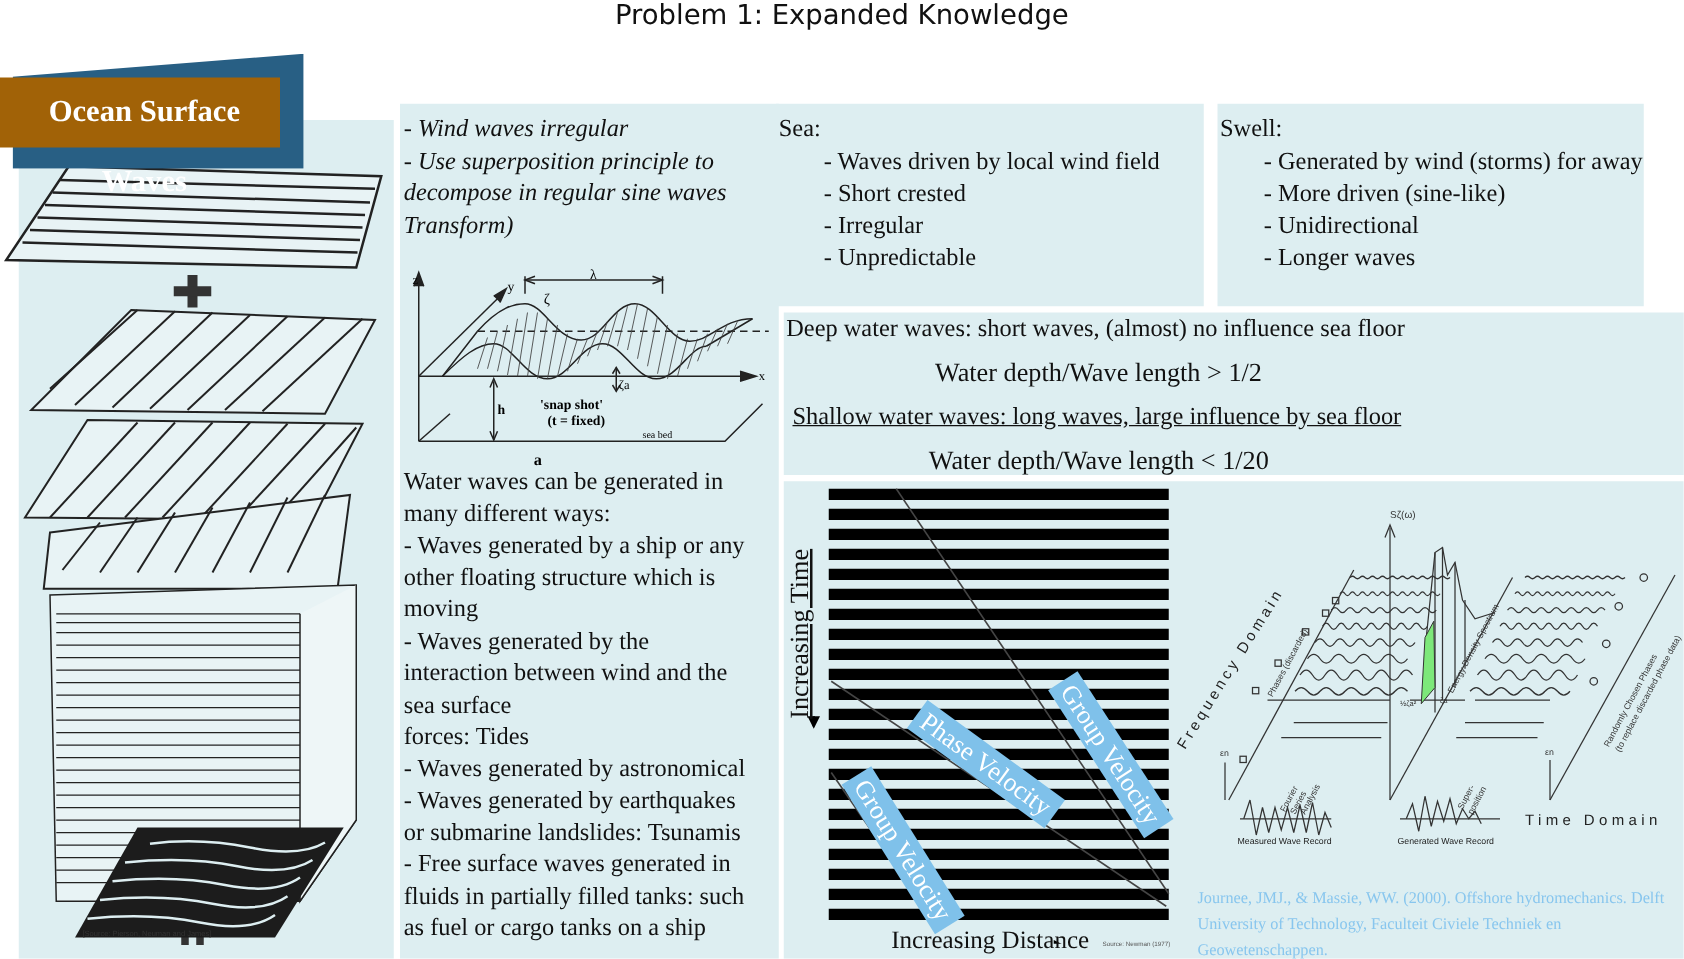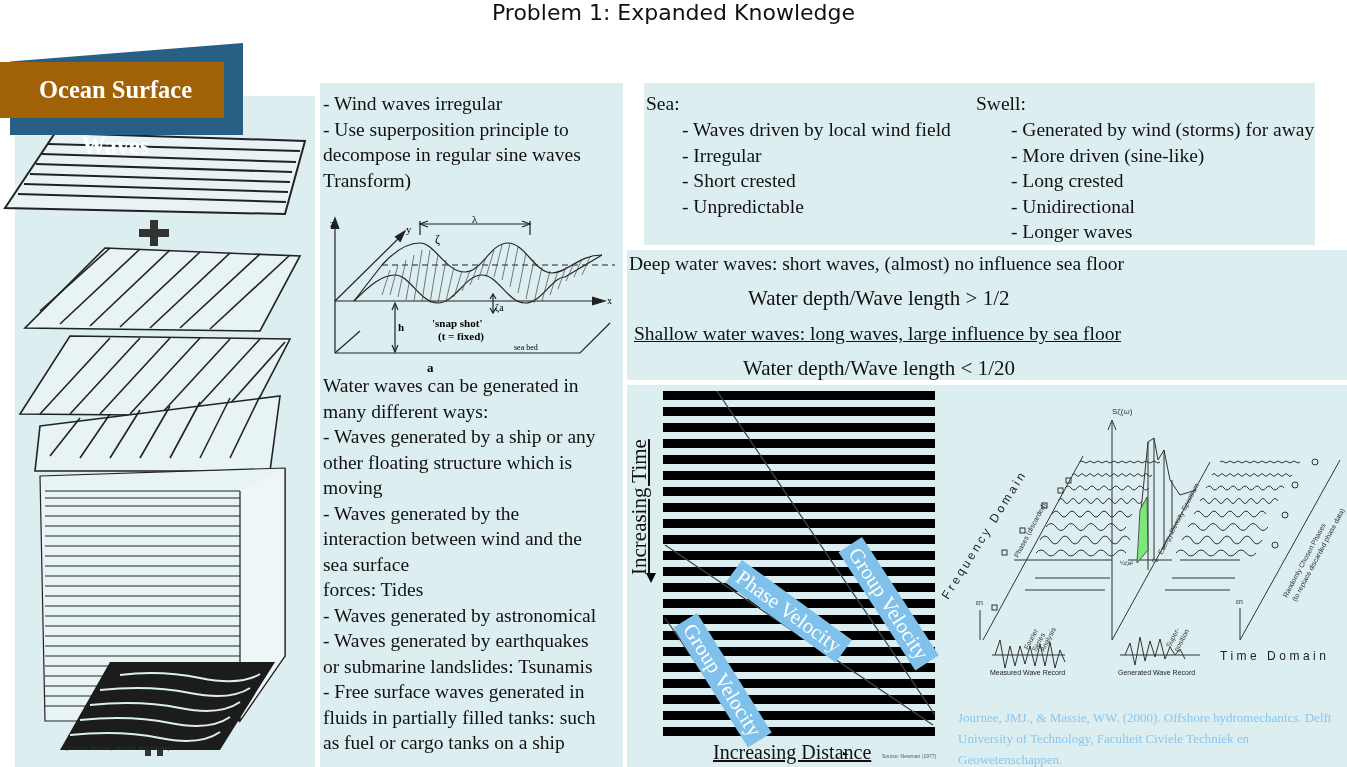--- a/index.html
+++ b/index.html
@@ -128,21 +128,21 @@
       <path d="M80,60 Q130,55 170,63 T230,57"></path>
     <path d="M70,75 Q120,70 160,78 T220,72"></path>
   </g>
 </svg>
 <div class="abs small-sans" style="left:66px; top:745px; font-size:6px; color:#333;">[Source: Pierson, Neuman and James]</div>
 
 <div class="banner-back"></div>
 <div class="banner">Ocean Surface Waves</div>
 
 <div class="panel" style="left:320px; top:83px; width:303px; height:684px;">
-  <div class="txt" style="position:absolute; left:3px; top:8px; width:300px;">
+  <div class="txt" style="position:absolute; left:3px; top:8px; width:300px;font-style:italic;">
     <div>- Wind waves irregular</div>
     <div>- Use superposition principle to</div>
     <div>decompose in regular sine waves</div>
     <div>Transform)</div>
   </div>
 
   <svg width="303" height="160" viewBox="0 0 303 160" style="position:absolute;left:0;top:132px">
     <g stroke="#222" stroke-width="1.2" fill="none">
       <path d="M15,138 L15,5"></path>
         <path d="M11,14 L15,3 L19,14" fill="#222"></path>
@@ -192,36 +192,35 @@
     <div>forces: Tides</div>
     <div>- Waves generated by astronomical</div>
     <div>- Waves generated by earthquakes</div>
     <div>or submarine landslides: Tsunamis</div>
     <div>- Free surface waves generated in</div>
     <div>fluids in partially filled tanks: such</div>
     <div>as fuel or cargo tanks on a ship</div>
   </div>
 </div>
 
-<div class="panel txt" style="left:644px; top:83px; width:342px; height:162px;">
+<div class="panel txt" style="left:621px; top:83px; width:342px; height:162px;">
   <div style="position:absolute; left:2px; top:8px;">Sea:</div>
   <ul class="plain" style="position:absolute; left:38px; top:34px;">
     <li>- Waves driven by local wind field</li>
+    <li>- Short crested</li>
     <li>- Irregular</li>
-    <li>- Short crested</li>
     <li>- Unpredictable</li>
   </ul>
 </div>
 
 <div class="panel txt" style="left:974px; top:83px; width:341px; height:162px;">
   <div style="position:absolute; left:2px; top:8px;">Swell:</div>
   <ul class="plain" style="position:absolute; left:37px; top:34px; white-space:nowrap;">
     <li>- Generated by wind (storms) for away</li>
     <li>- More driven (sine-like)</li>
-    <li>- Long crested</li>
     <li>- Unidirectional</li>
     <li>- Longer waves</li>
   </ul>
 </div>
 
 <div class="panel" style="left:627px; top:250px; width:828px; height:130px;">
   <div class="txt" style="position:absolute; left:2px; top:1px;">Deep water waves: short waves, (almost) no influence sea floor</div>
   <div style="position:absolute; left:121px; top:36px; font-size:21px;">Water depth/Wave length &gt; 1/2</div>
   <div class="txt" style="position:absolute; left:7px; top:71px;text-decoration:underline;">Shallow water waves: long waves, large influence by sea floor</div>
   <div style="position:absolute; left:116px; top:106px; font-size:21px;">Water depth/Wave length &lt; 1/20</div>
@@ -259,21 +258,21 @@
       <path d="M38,160 L306,340"></path>
       <path d="M38,233 L120,352"></path>
     </g>
 
     <path d="M24,188 L24,196" stroke="#000" stroke-width="2"></path>
     <path d="M19,188 L24,198 L29,188 Z" fill="#000"></path>
     <path d="M110,372 L220,372" stroke="#000" stroke-width="1.5"></path>
     <path d="M216,367 L226,372 L216,377 Z" fill="#000"></path>
   </svg>
   <div style="position:absolute; left:0px; top:190px; font-size:21px; transform:rotate(-90deg); transform-origin:left top; white-space:nowrap; text-decoration:underline;">Increasing Time</div>
-  <div style="position:absolute; left:86px; top:356px; font-size:20px; white-space:nowrap;text-decoration:underline;">Increasing Distance</div>
+  <div style="position:absolute; left:86px; top:356px; font-size:20px; white-space:nowrap;">Increasing Distance</div>
   <div class="small-sans" style="position:absolute; left:255px; top:368px; font-size:5px; color:#555;">Source: Newman (1977)</div>
   <div class="label-blue" style="left:115px; top:175px; transform:rotate(36deg);">Phase Velocity</div>
   <div class="label-blue" style="left:235px; top:152px; transform:rotate(57deg);">Group Velocity</div>
   <div class="label-blue" style="left:70px; top:228px; transform:rotate(58deg);">Group Velocity</div>
 
   <svg width="410" height="300" viewBox="0 0 410 300" style="position:absolute;left:313px;top:15px;font-family:'Liberation Sans',sans-serif">
     <g stroke="#333" stroke-width="1" fill="none">
 
       <path d="M43,240 L143,56"></path>
         <path d="M40,240 L40,210"></path>

